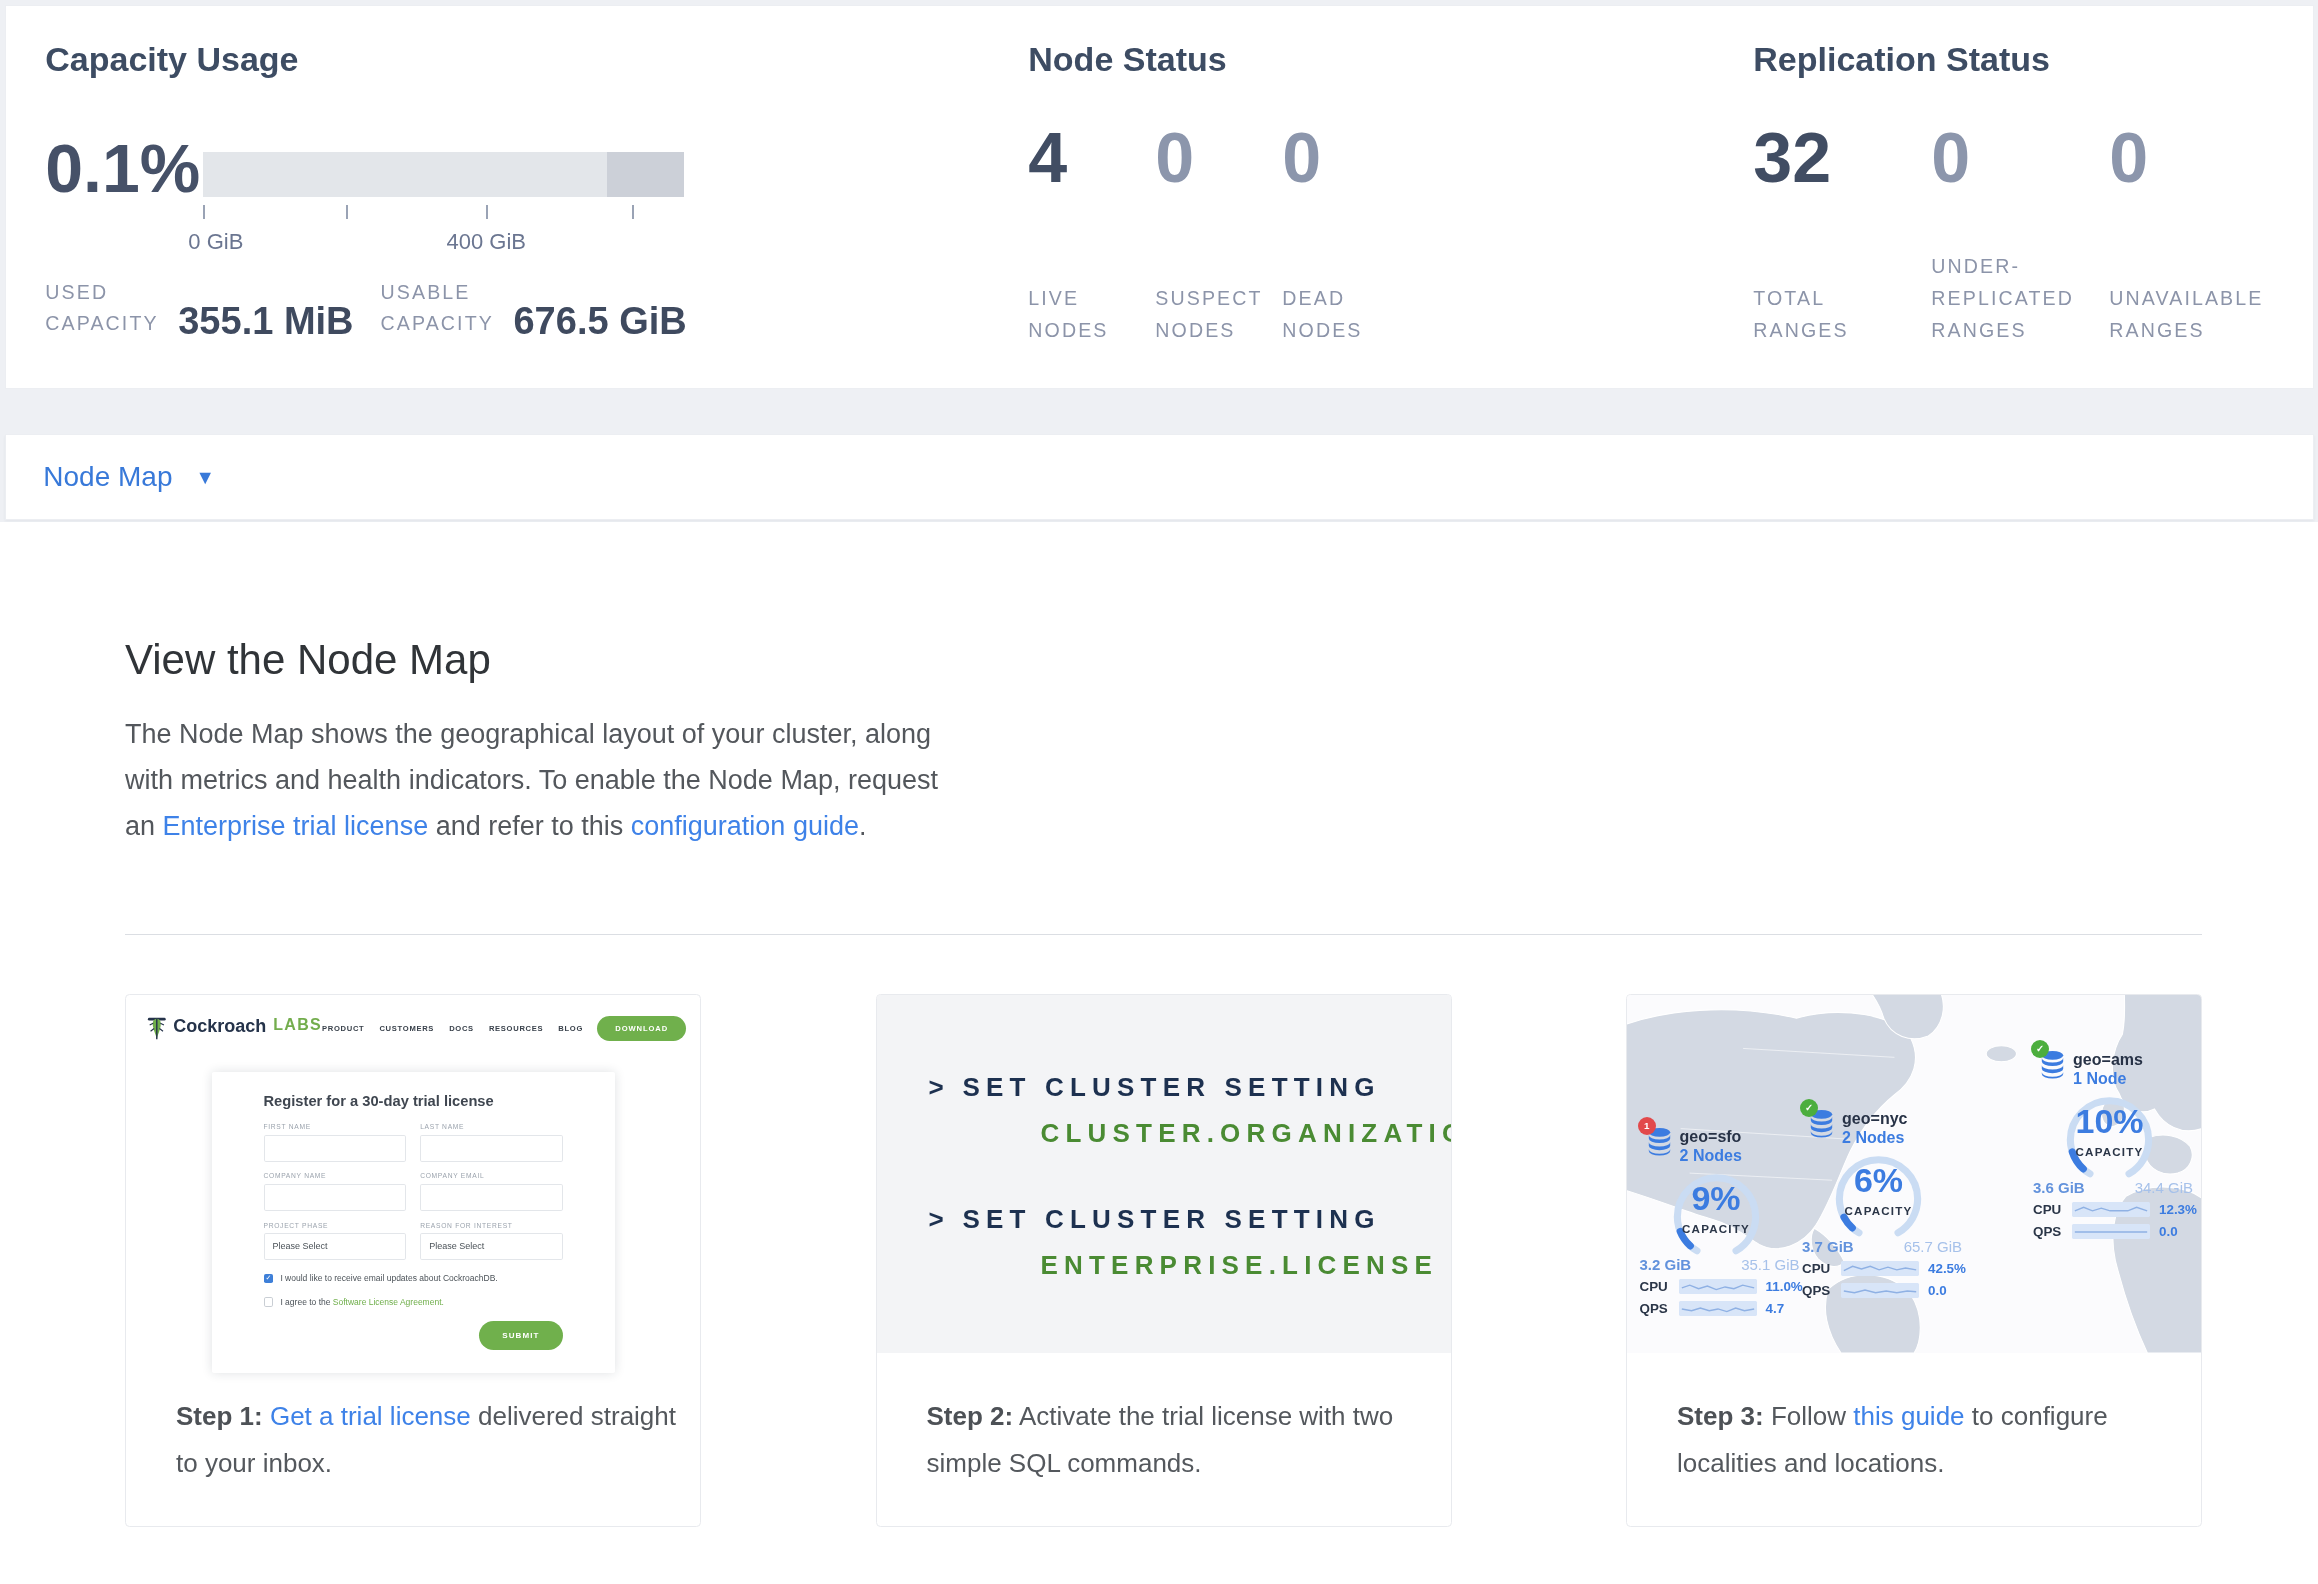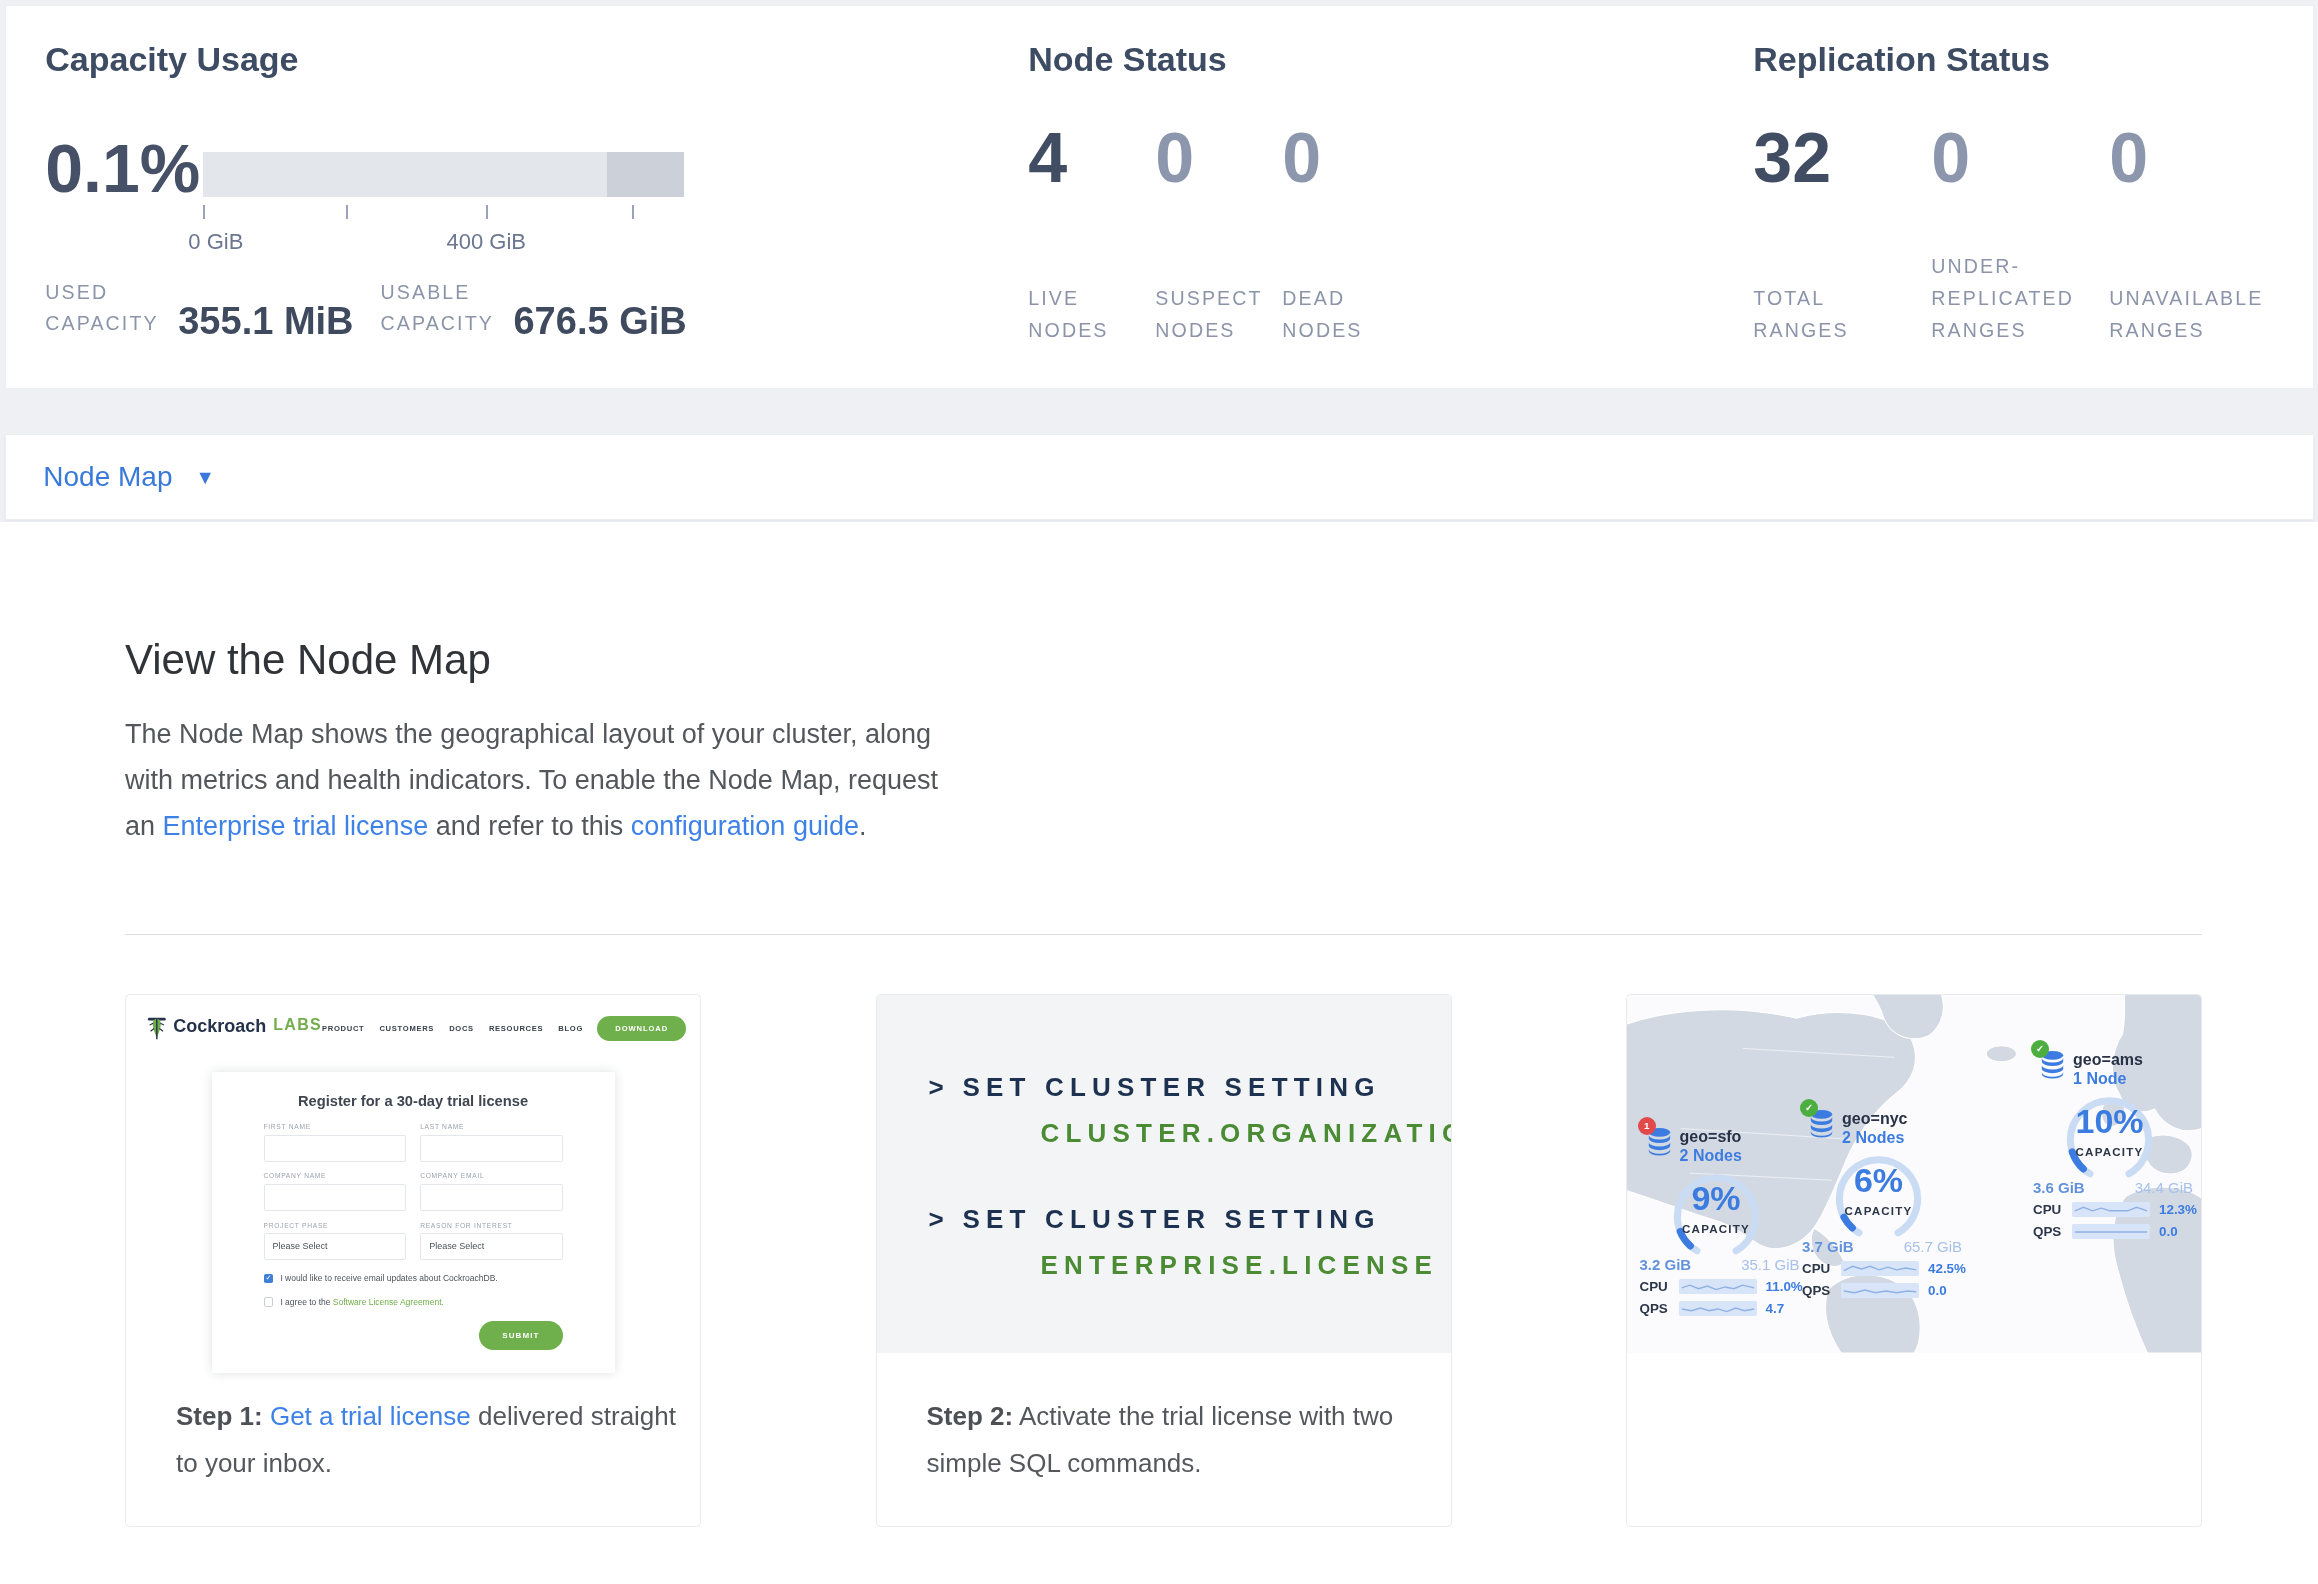--- a/index.html
+++ b/index.html
@@ -60,21 +60,21 @@
   
   .site { position:absolute; left:14.3px; right:14.3px; top:12.5px; height:369px; }
   .site-header { display:flex; align-items:center; height:41px; padding:0 7.1px; }
   .brand { display:flex; align-items:flex-start; }
   .brand-name { font-size:18px; font-weight:800; color:#25334a; margin-left:6.2px; }
   .brand-suffix { font-size:16px; font-weight:700; color:#73ad4d; letter-spacing:1.3px; margin-left:7px; }
   .site-nav { display:flex; gap:15px; margin-left:auto; }
   .site-nav span { font-size:7.6px; font-weight:700; color:#39414b; letter-spacing:0.7px; }
   .dl-pill { margin-left:14.3px; background:#70b04c; border-radius:14.3px; padding:8px 18px; font-size:7.6px; font-weight:700; color:#fff; letter-spacing:0.9px; }
   .reg-form { margin:23px auto 0; width:403px; background:#fff; box-shadow:0 0 10.7px rgba(30,40,60,.14); border-radius:1.8px; padding:21.4px 52px 23px; }
-  .reg-title { text-align:center; font-size:14.7px; font-weight:600; color:#3f4650; margin-bottom:14.3px; }
+  .reg-title { text-align:left; font-size:14.7px; font-weight:600; color:#3f4650; margin-bottom:14.3px; }
   .reg-grid { display:grid; grid-template-columns:1fr 1fr; column-gap:14.3px; row-gap:10.7px; }
   .f-label { font-size:6.7px; color:#9ba3ad; letter-spacing:0.7px; margin-bottom:4.5px; }
   .f-input { height:27px; border:0.9px solid #e3e6ea; border-radius:1.8px; }
   .f-select { height:27px; border:0.9px solid #e3e6ea; border-radius:1.8px; font-size:9px; color:#4b5258; line-height:25px; padding-left:8px; }
   .chk-row { display:flex; align-items:center; gap:7.1px; margin-top:13.4px; }
   .chk { width:9.8px; height:9.8px; border-radius:1.8px; flex:0 0 auto; text-align:center; }
   .chk.on { background:#3e7fd8; color:#fff; font-size:7.1px; line-height:9.8px; }
   .chk.off { border:0.9px solid #c9ced4; }
   .chk-text { font-size:8.5px; color:#4b5258; }
   .green-link { color:#6fae4a; }
@@ -445,17 +445,18 @@
           <div class="cl-row">
             <span class="cl-row-label">QPS</span>
             <svg class="spark" width="78" height="15" viewBox="0 0 88 17">
                 <rect width="88" height="17" fill="#d8e5f8" rx="2"></rect>
                 <polyline points="3,9 85,9" fill="none" stroke="#8fb1e4" stroke-width="1.6"></polyline>
               </svg>
             <span class="cl-row-val">0.0</span>
           </div>
         </div>
       </div>
+      <p class="card-caption"><span class="cap-bold">Step 3:</span><span> Follow </span><a class="link">this guide</a><span> to configure localities and locations.</span></p>
     </div>
 
   </div>
 </section>
 
 
 </body></html>

